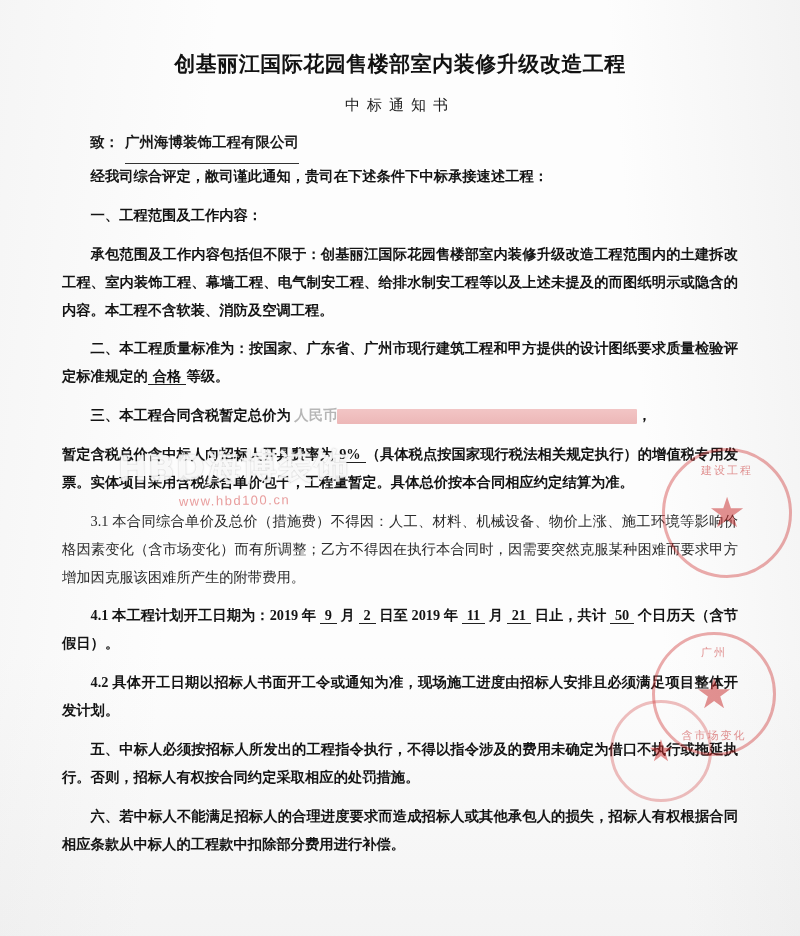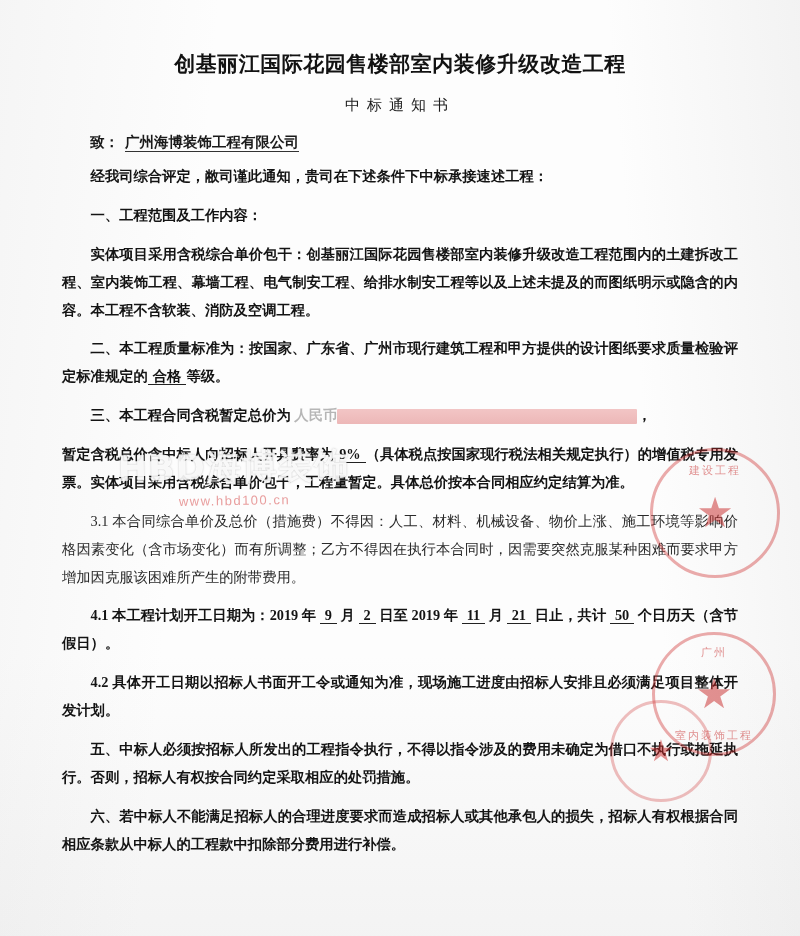--- a/index.html
+++ b/index.html
@@ -54,21 +54,21 @@
     margin-top: 18px;
     font-size: 14.5px;
     font-weight: bold;
     padding-left: 28px;
   }
   .addressee .to-label {
     margin-right: 6px;
   }
   .addressee .company {
     border-bottom: 1px solid #333;
-    padding-bottom: 1px;
+    padding-bottom: 13px;
   }
   p.para {
     font-size: 14.3px;
     line-height: 1.95;
     margin: 11px 0 0 0;
     text-align: justify;
     text-indent: 2em;
     font-weight: bold;
     color: #141414;
   }
@@ -141,21 +141,21 @@
   .stamp .stamp-text {
     position: absolute;
     width: 100%;
     text-align: center;
     font-family: "Liberation Sans", sans-serif;
     font-size: 11px;
     color: rgba(200,45,45,0.72);
     letter-spacing: 2px;
   }
   .stamp-1 {
-    right: 20px;
+    right: 8px;
     top: 448px;
     width: 124px;
     height: 124px;
   }
   .stamp-1 .stamp-text { top: 12px; }
   .stamp-2 {
     right: 24px;
     top: 632px;
     width: 118px;
     height: 118px;
@@ -181,21 +181,21 @@
     <h1 class="doc-title">创基丽江国际花园售楼部室内装修升级改造工程</h1>
     <h2 class="doc-subtitle">中标通知书</h2>
 
     <div class="addressee">
       <span class="to-label">致：</span><span class="company">广州海博装饰工程有限公司</span>
     </div>
 
     <p class="para">经我司综合评定，敝司谨此通知，贵司在下述条件下中标承接速述工程：</p>
 
     <p class="para">一、工程范围及工作内容：</p>
-    <p class="para">实体项目采用含税综合单价包干：创基丽江国际花园售楼部室内装修升级改造工程范围内的土建拆改工程、室内装饰工程、幕墙工程、电气制安工程、给排水制安工程等以及上述未提及的而图纸明示或隐含的内容。本工程不含软装、消防及空调工程。</p>
+    <p class="para">承包范围及工作内容包括但不限于：创基丽江国际花园售楼部室内装修升级改造工程范围内的土建拆改工程、室内装饰工程、幕墙工程、电气制安工程、给排水制安工程等以及上述未提及的而图纸明示或隐含的内容。本工程不含软装、消防及空调工程。</p>
 
     <p class="para">
       <span>二、本工程质量标准为：</span><span>按国家、广东省、广州市现行建筑工程和甲方提供的设计图纸要求质量检验评定标准规定的</span><span class="u">合格</span><span>等级。</span>
     </p>
 
     <p class="para">
       <span>三、本工程合同含税暂定总价为</span>
       <span class="blur-text">人民币</span><span class="redact r1"></span>，
     </p>
 
@@ -228,16 +228,16 @@
     <div class="stamp-star">★</div>
   </div>
 
   <div class="stamp stamp-3">
     <div class="stamp-star">★</div>
   </div>
 
   <div class="stamp stamp-2">
     <div class="stamp-text t-top">广州</div>
     <div class="stamp-star">★</div>
-    <div class="stamp-text t-bottom">室内装饰工程</div>
+    <div class="stamp-text t-bottom">含市场变化</div>
   </div>
 
 </div>
 
 </body></html>

